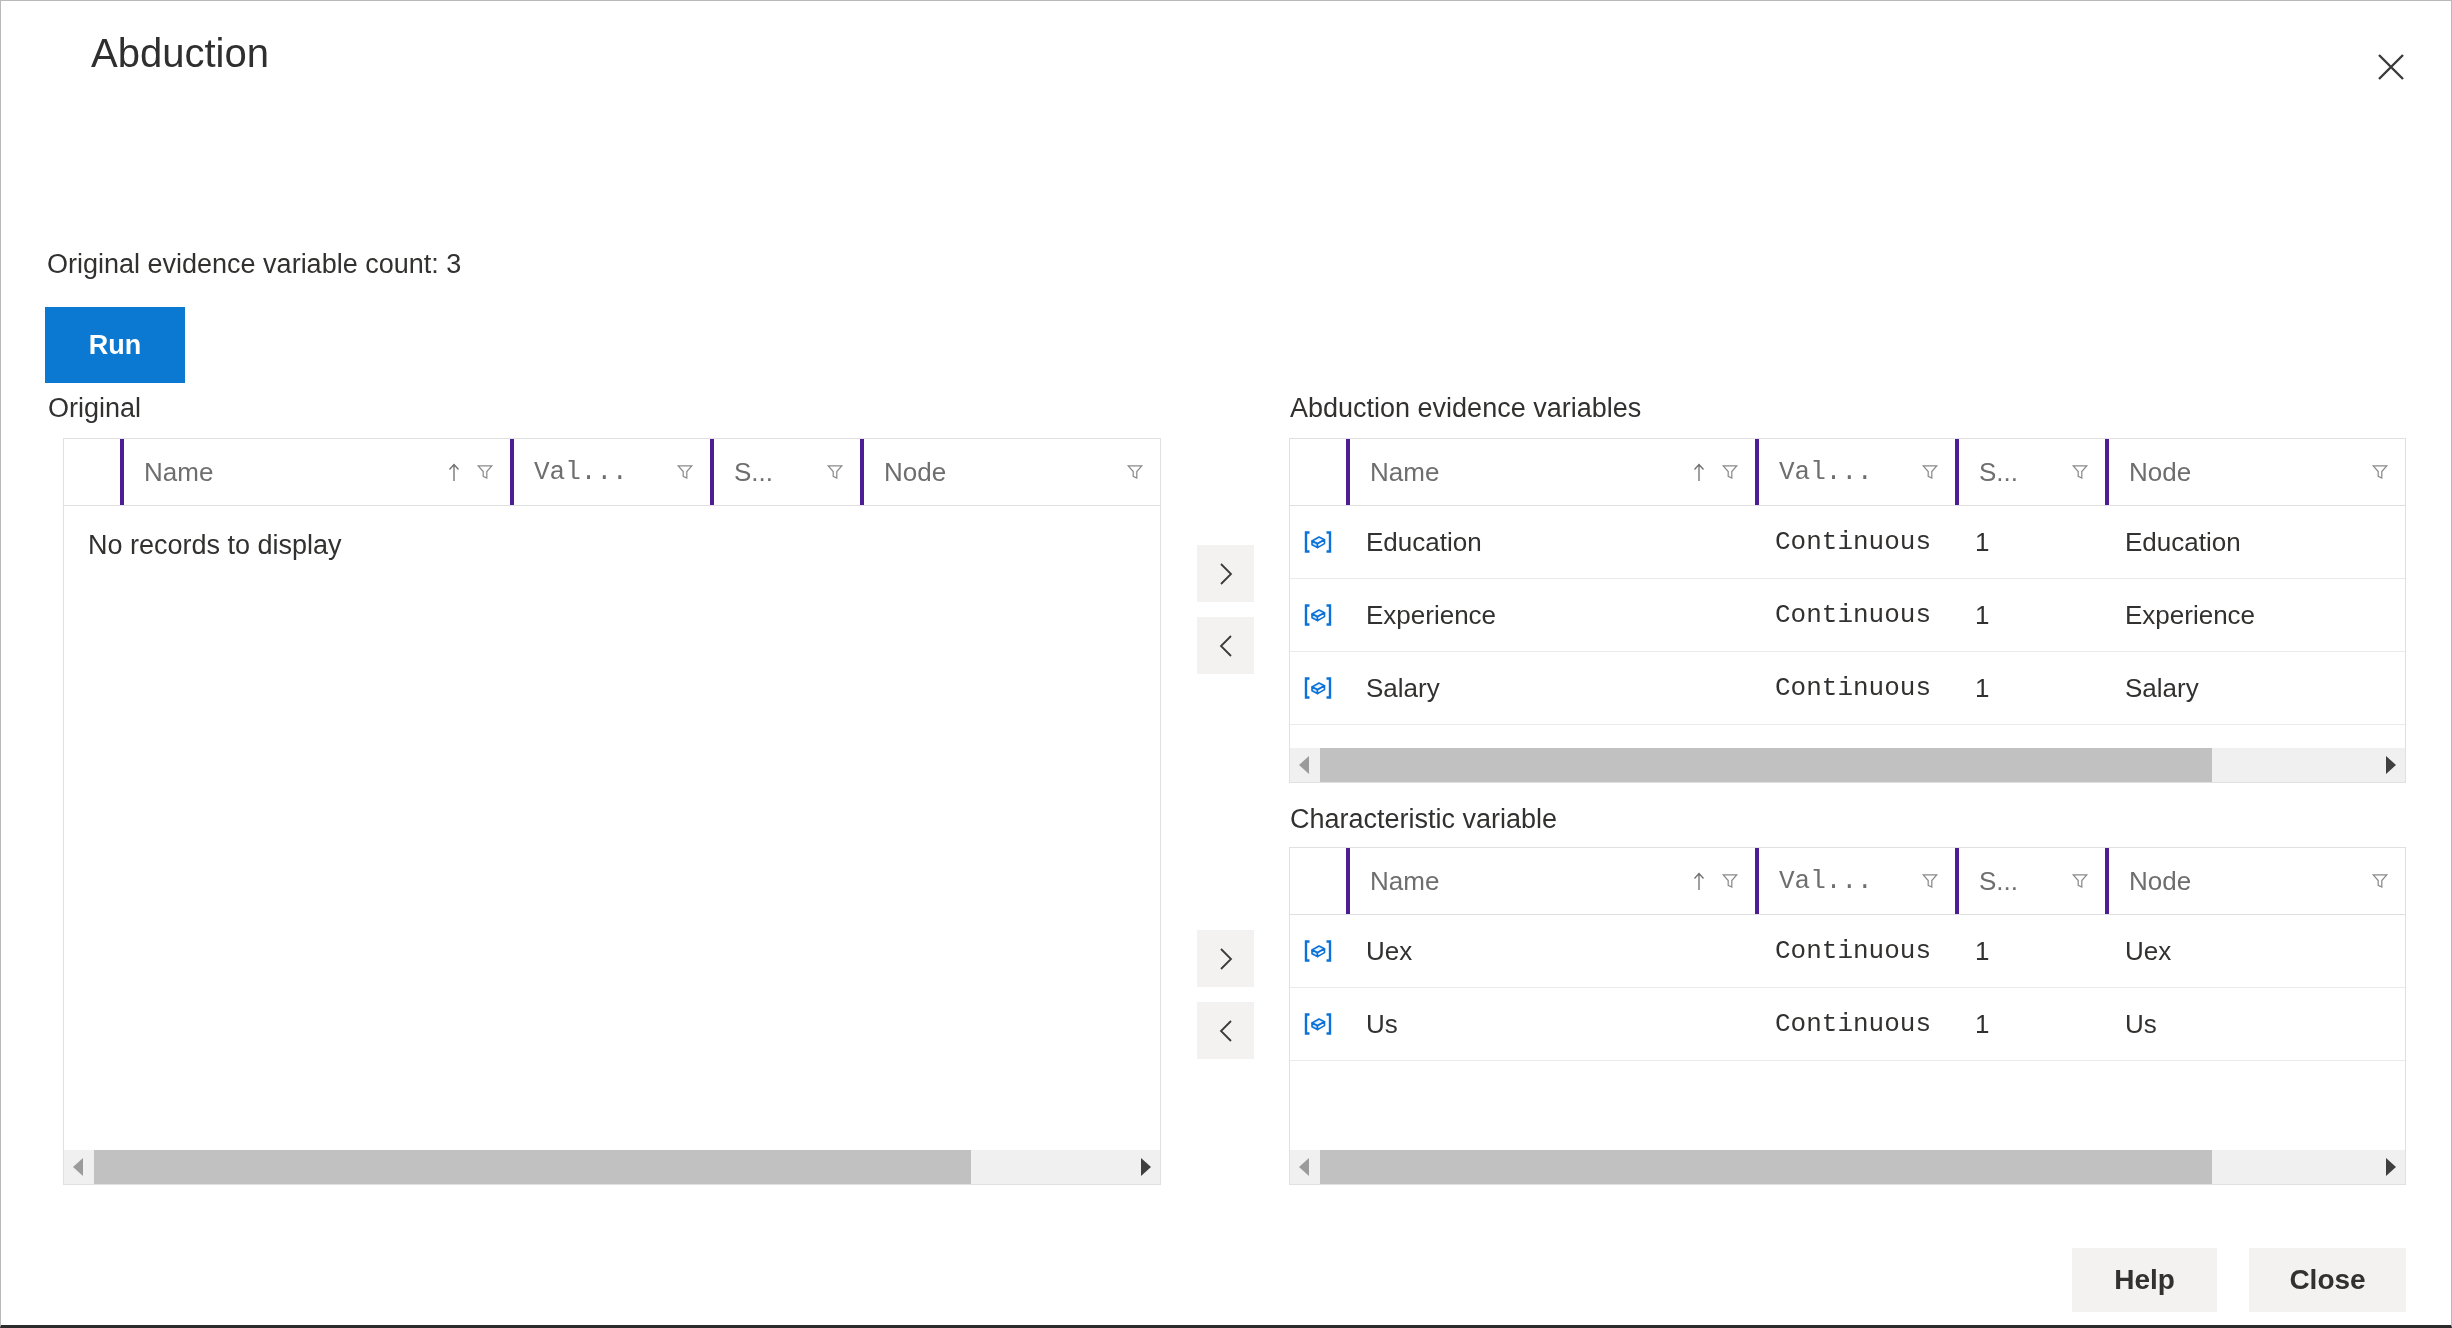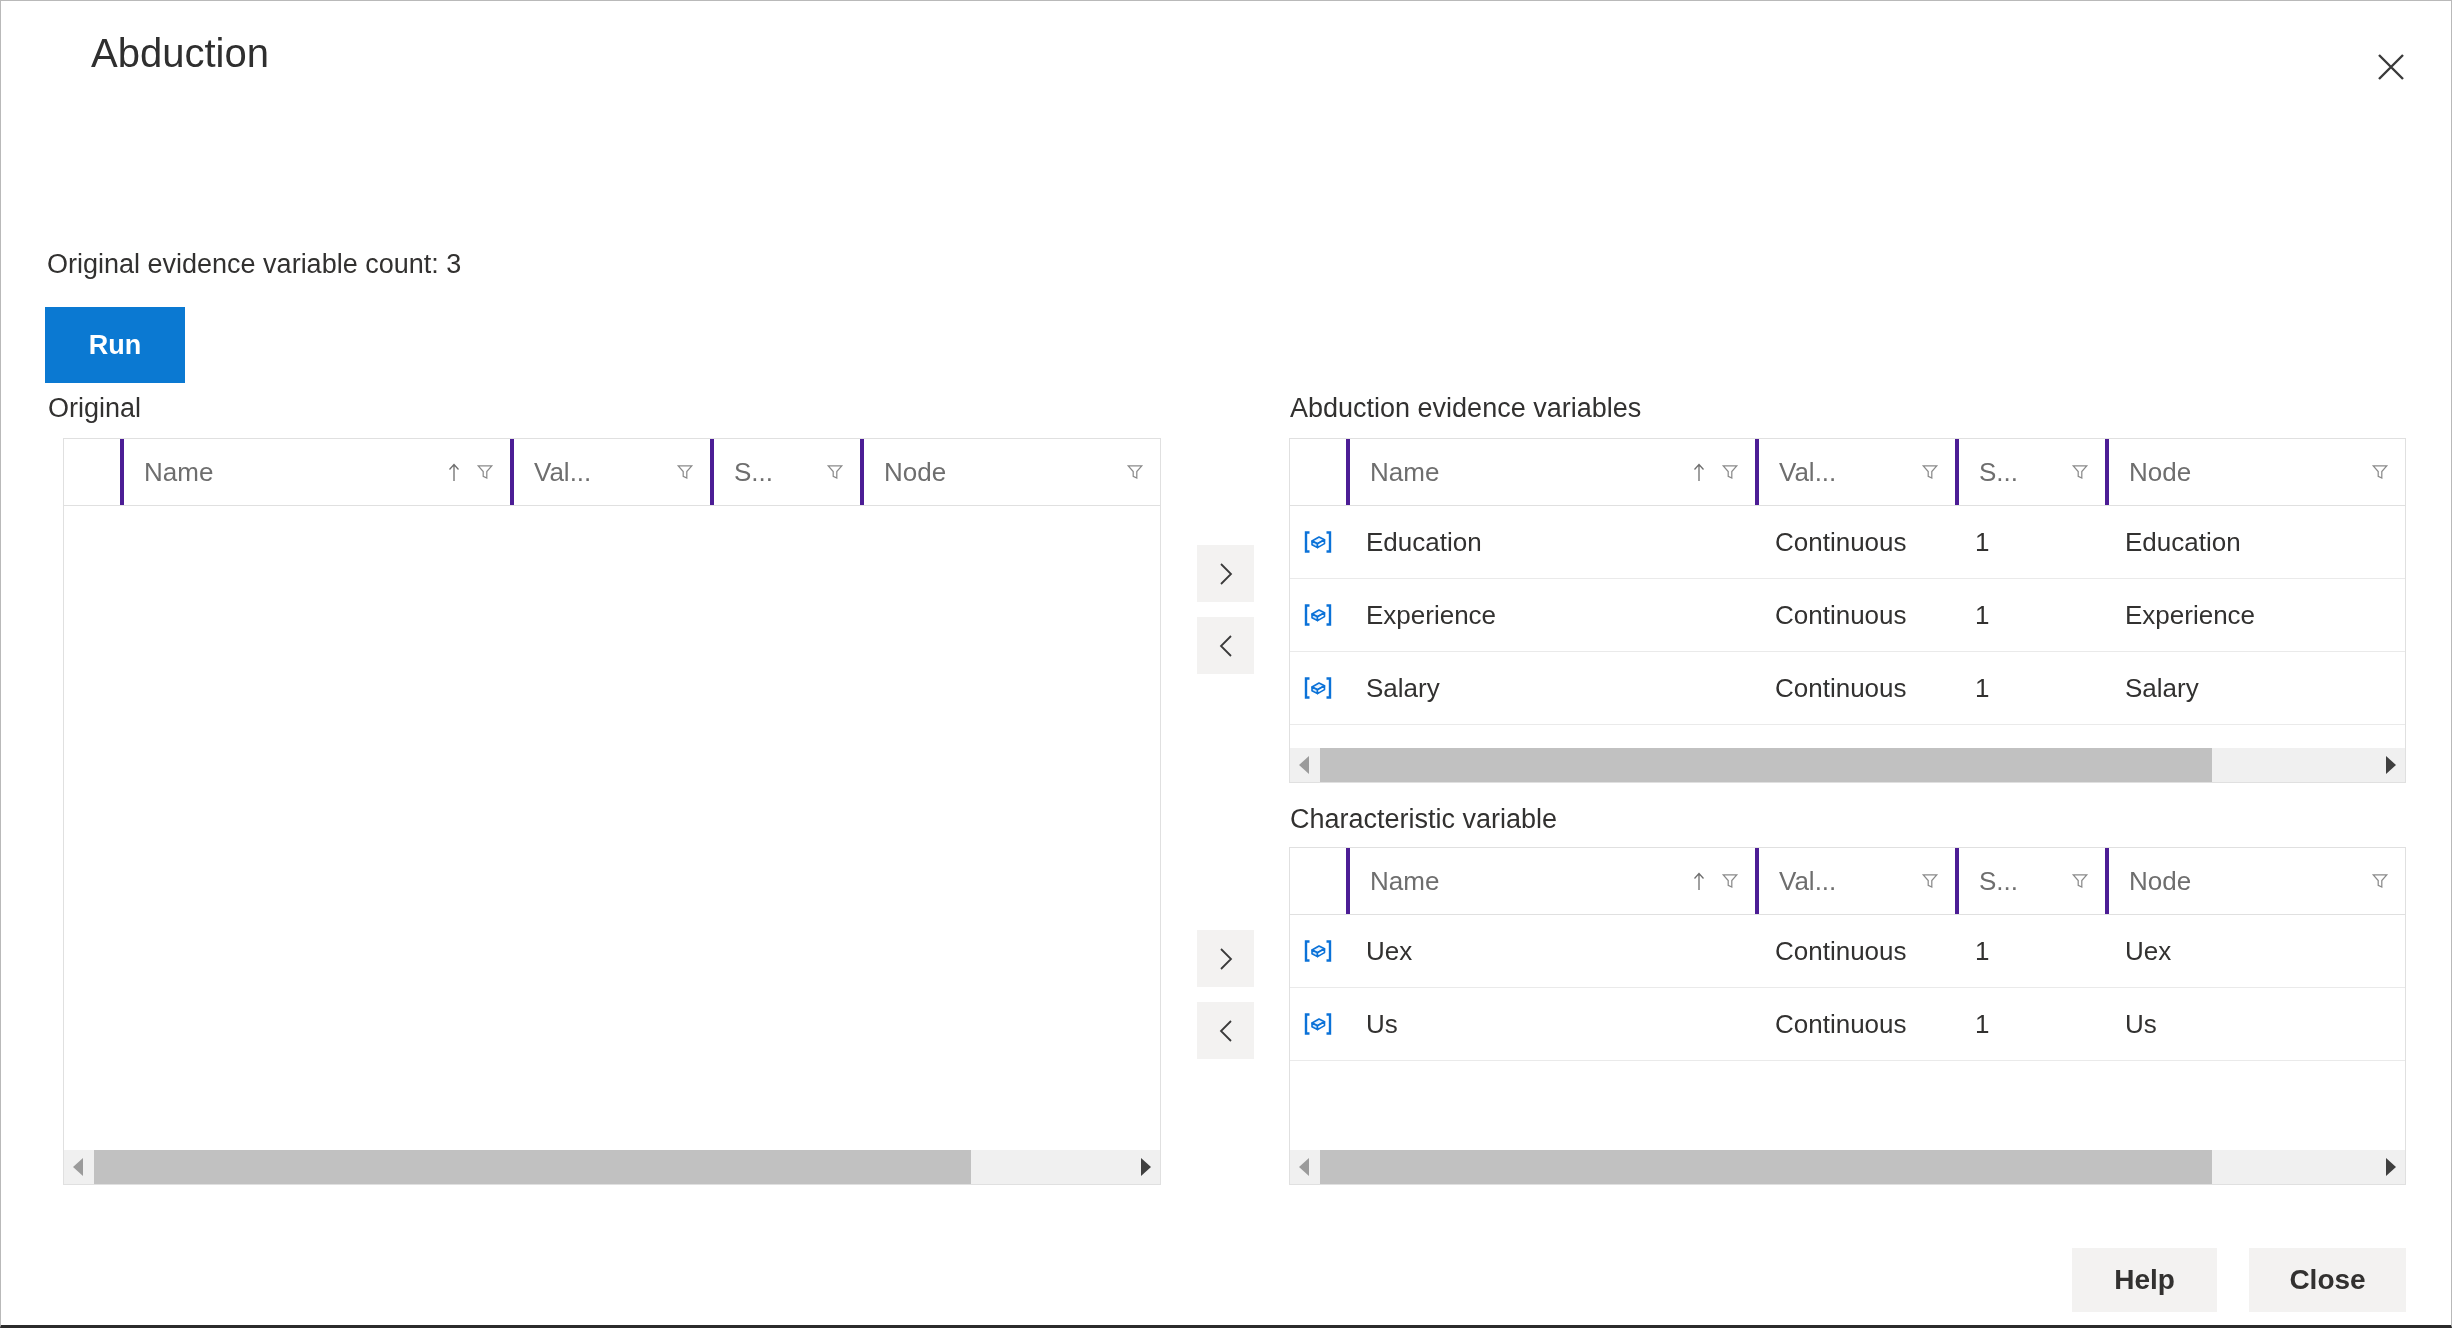--- a/index.html
+++ b/index.html
@@ -63,21 +63,21 @@
   .th {
     display: flex; align-items: center; justify-content: space-between;
     padding: 0 16px 0 20px;
     font-size: 26px; color: #6e6e6e;
     cursor: pointer;
   }
   .th + .th { border-left: 4px solid #4c1d95; }
   .th-icons { display: flex; align-items: center; gap: 14px; }
   .col-icon { width: 56px; flex: none; padding: 0; }
   .col-name { flex: 1; }
-  .col-val  { width: 200px; flex: none; }
+  .col-val  { width: 200px; flex: none; font-family: Liberation Mono, monospace; }
   .col-s    { width: 150px; flex: none; }
   .col-node { width: 300px; flex: none; }
 
   .tbody { flex: 1; overflow: hidden; display: flex; flex-direction: column; }
   .tr { display: flex; height: 73px; flex: none; align-items: center; border-bottom: 1px solid #eaeaea; cursor: pointer; }
   .td { font-size: 26px; color: #323130; padding: 0 16px 0 20px; overflow: hidden; white-space: nowrap; }
   .td.col-icon { display: flex; align-items: center; justify-content: center; padding: 0; }
   .empty-text { font-size: 27px; color: #323130; padding: 24px 0 0 24px; }
 
   .hscroll {
@@ -160,20 +160,23 @@
           </span>
         </div>
         <div class="th col-node">
           <span>Node</span>
           <span class="th-icons">
             <svg width="18" height="18" viewBox="0 0 16 16">
               <path d="M2 2.5 H14 L9.6 7.6 V13.4 L6.4 11.8 V7.6 Z" fill="none" stroke="#8a8a8a" stroke-width="1.1"></path>
             </svg>
           </span>
         </div>
+      </div>
+      <div class="tbody">
+        <div class="empty-text">No records to display</div>
       </div>
       <div class="hscroll">
         <div class="hthumb" style="width: 80%;"></div>
         <div class="arr arr-left"></div>
         <div class="arr arr-right"></div>
       </div>
     </div>
   <div class="panel panel-evidence">
       <div class="thead">
         <div class="th col-icon"></div>

